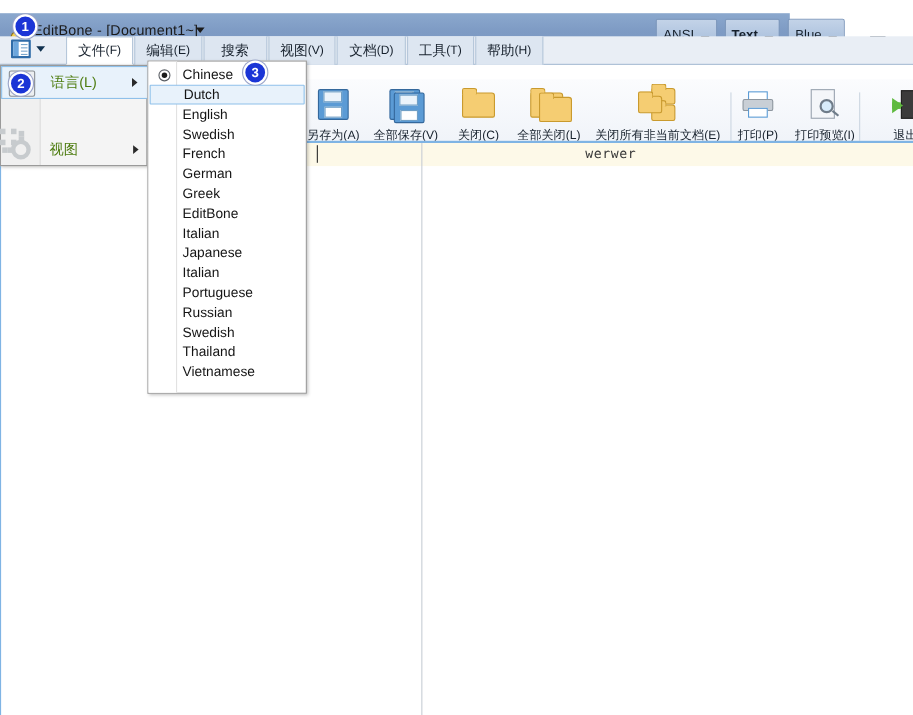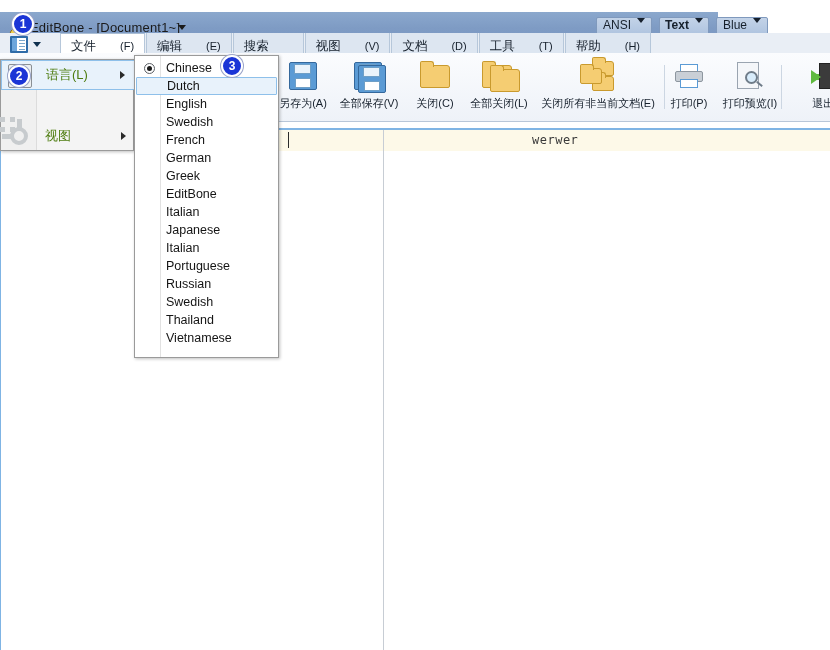--- a/index.html
+++ b/index.html
@@ -43,21 +43,21 @@
     border-top: 5px solid #1a1a1a;
   }
   .tb-btn {
     position: absolute; top: 5px; height: 22px;
     background: linear-gradient(to bottom, #c3d3e8, #aac0dd);
     border: 1px solid #7f99bd;
     border-radius: 2px;
     font-size: 12px;
     color: #16202c;
     box-sizing: border-box;
-    display: flex; align-items: flex-start; justify-content: center;
+    display: flex; align-items: flex-end; justify-content: center;
     padding: 0 8px;
     gap: 6px;
   }
   .tb-btn .cv {
     width: 0; height: 0;
     border-left: 4px solid transparent;
     border-right: 4px solid transparent;
     border-top: 5px solid #16202c;
   }
   #btn-ansi { left: 596px; width: 56px; }
@@ -115,34 +115,33 @@
     padding: 0 10px;
     display: flex; align-items: center; justify-content: center;
     font-size: 12.5px;
     color: #16202c;
     border-left: 1px solid #b6c7da;
     border-right: 1px solid #b6c7da;
     background: #dde6f1;
     box-sizing: border-box;
     margin-right: 1px;
     white-space: nowrap;
-    gap: 24px;
   }
   .tab.active {
     background: #ffffff;
     border-top: 1px solid #a9bdd4;
     border-bottom: 1px solid #ffffff;
     margin-bottom: -1px;
     font-weight: normal;
   }
   .tab .mn { font-size: 11px; }
 
   
   .ribbon {
-    position: absolute; left: 0; top: 53px;
+    position: absolute; left: 0; top: 72px;
     width: 830px; height: 69px;
     background: linear-gradient(to bottom, #fbfcfe, #eef2f8);
     border-bottom: 1px solid #b8c6d8;
     box-sizing: border-box;
   }
   .ribbon-row { position: absolute; left: 0; top: 0; height: 68px; }
   .rb {
     position: absolute; top: 3px;
     width: 70px; height: 62px;
     display: flex; flex-direction: column; align-items: center; justify-content: flex-start;

